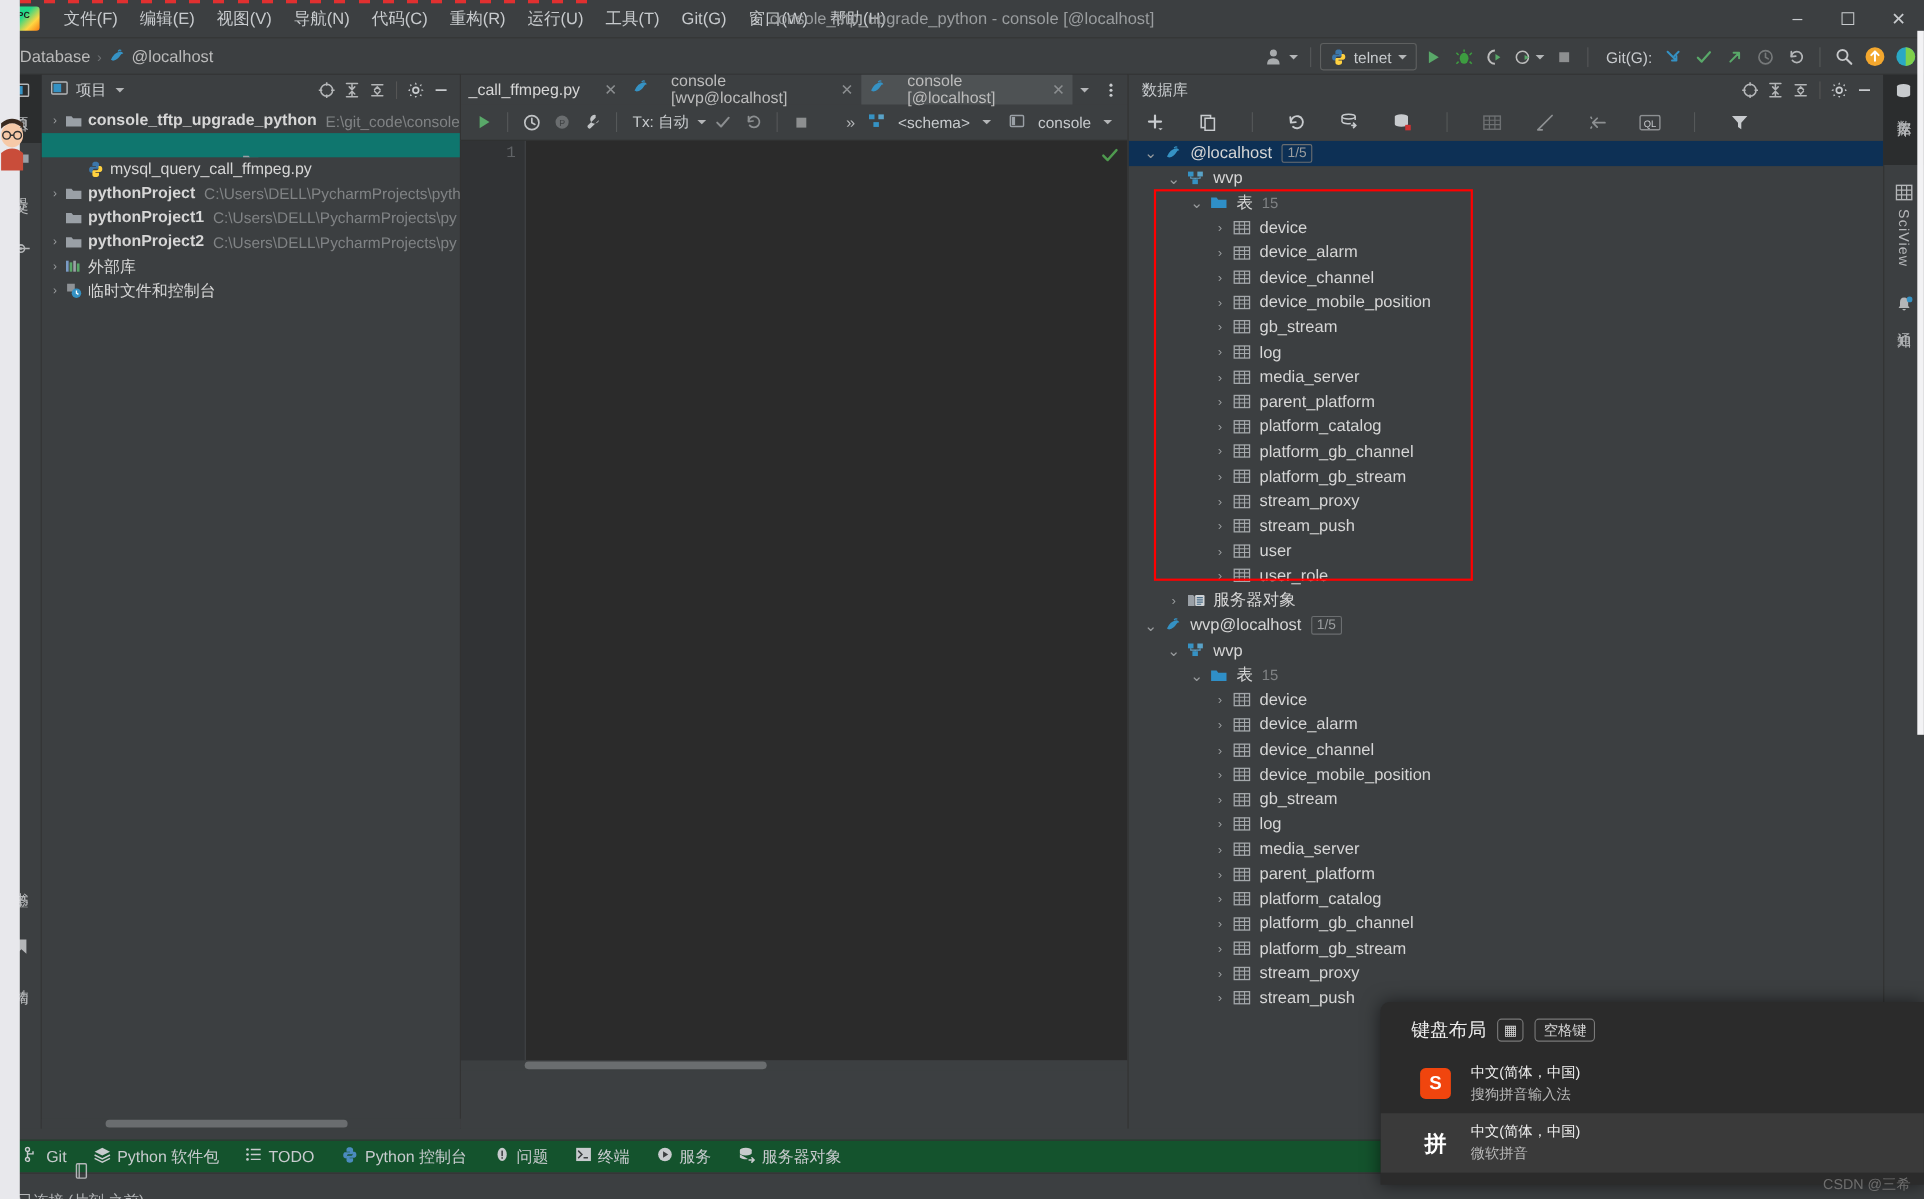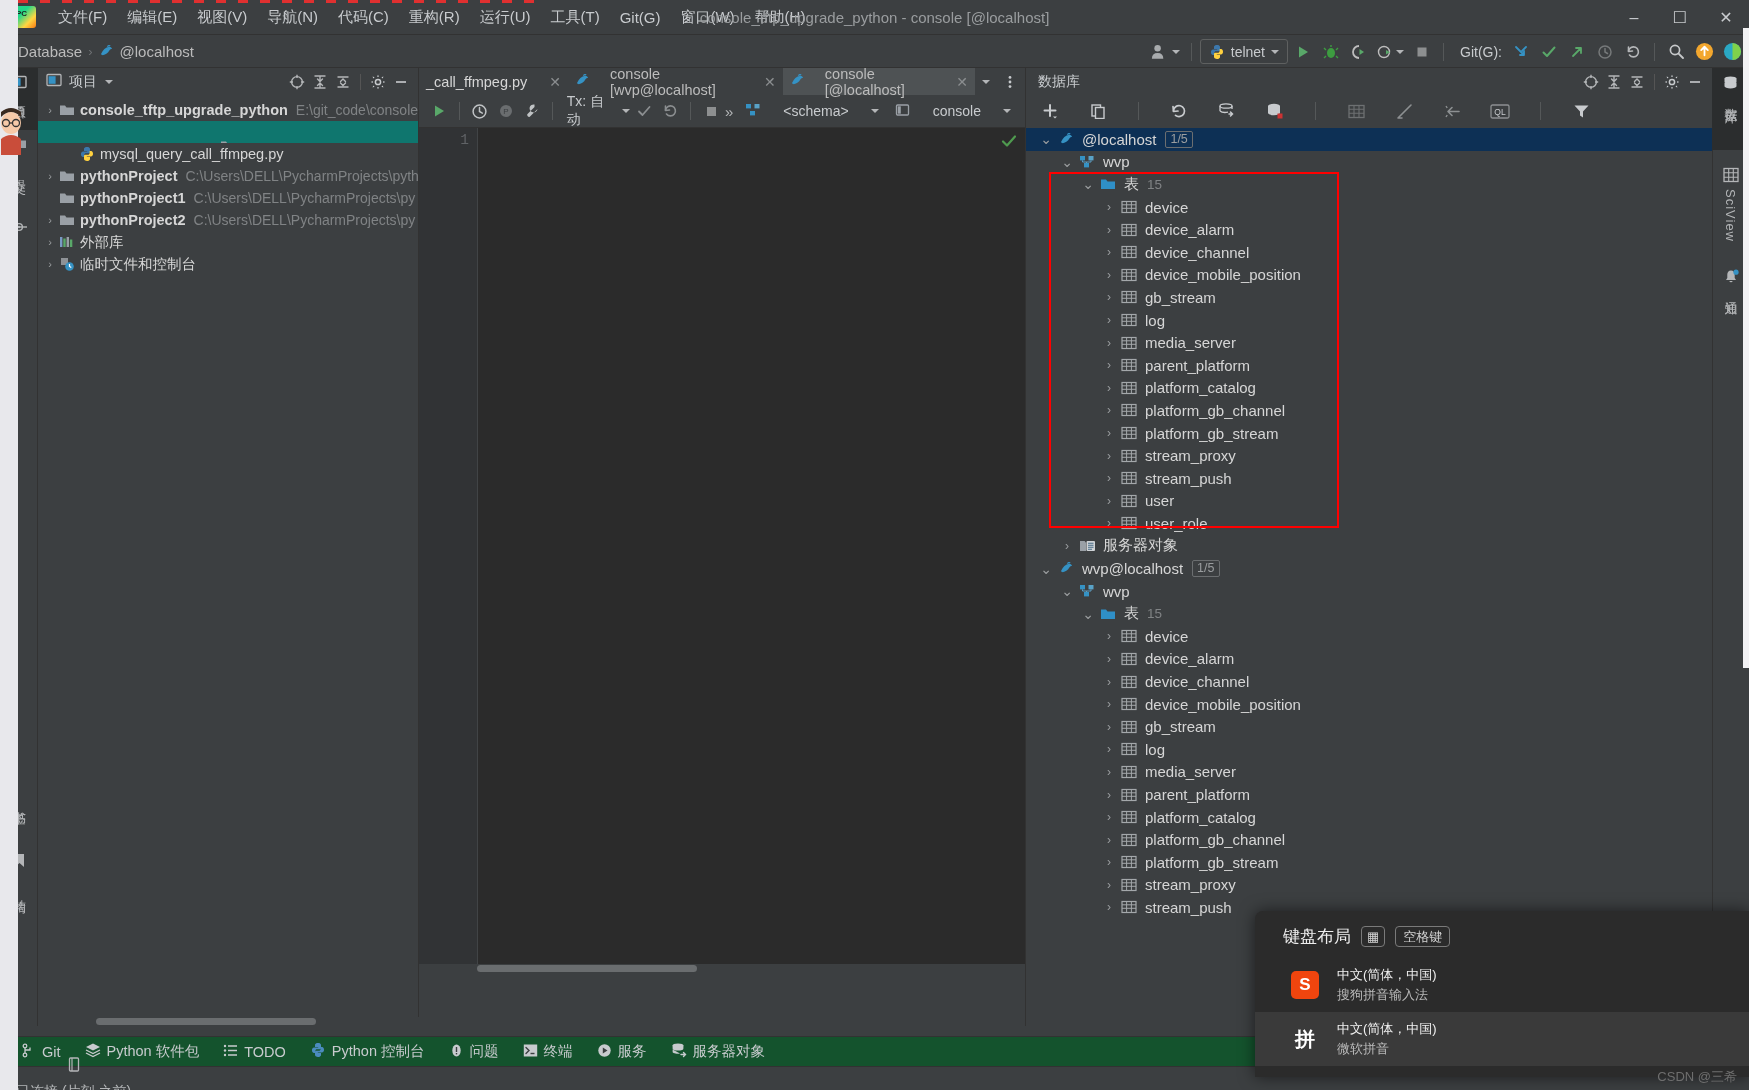--- a/index.html
+++ b/index.html
@@ -104,21 +104,21 @@
   }
   .etab.active{background:#4e5254;}
   .etab .xbtn{color:#8b8e90;font-size:14px;margin-left:2px;}
   .tabrow-right{margin-left:auto;display:flex;align-items:center;padding-right:4px;gap:2px;}
   .console-toolbar{
     height:33px;display:flex;align-items:center;gap:2px;padding-left:8px;
     border-bottom:1px solid #323232;
   }
   .ctb{width:26px;height:25px;display:flex;align-items:center;justify-content:center;border-radius:3px;cursor:default;}
   .txlbl{font-size:14px;color:#c8cbce;margin-left:6px;}
-  .schema-sel{display:flex;align-items:center;gap:22px;font-size:14px;color:#c8cbce;cursor:default;padding:2px 4px;border-radius:3px;}
+  .schema-sel{display:flex;align-items:center;gap:11px;font-size:14px;color:#c8cbce;cursor:default;padding:2px 4px;border-radius:3px;}
   .code-area{
     position:absolute;left:0;top:60px;width:606px;height:836px;background:#2b2b2b;display:flex;
   }
   .gutter{width:59px;background:#313335;border-right:1px solid #414446;padding-top:4px;text-align:right;padding-right:8px;
     color:#606366;font-size:14.5px;font-family:"Liberation Mono","DejaVu Sans Mono",monospace;}
   .code-body{flex:1;position:relative;}
   .check-ok{position:absolute;right:7px;top:4px;color:#4f9a4f;font-size:15px;}
   .hscroll{position:absolute;left:0;bottom:0;width:606px;height:9px;background:#3c3f41;}
   .hscroll .thumb{position:absolute;left:58px;top:1px;width:220px;height:7px;background:#6a6d6f;border-radius:4px;}
 

